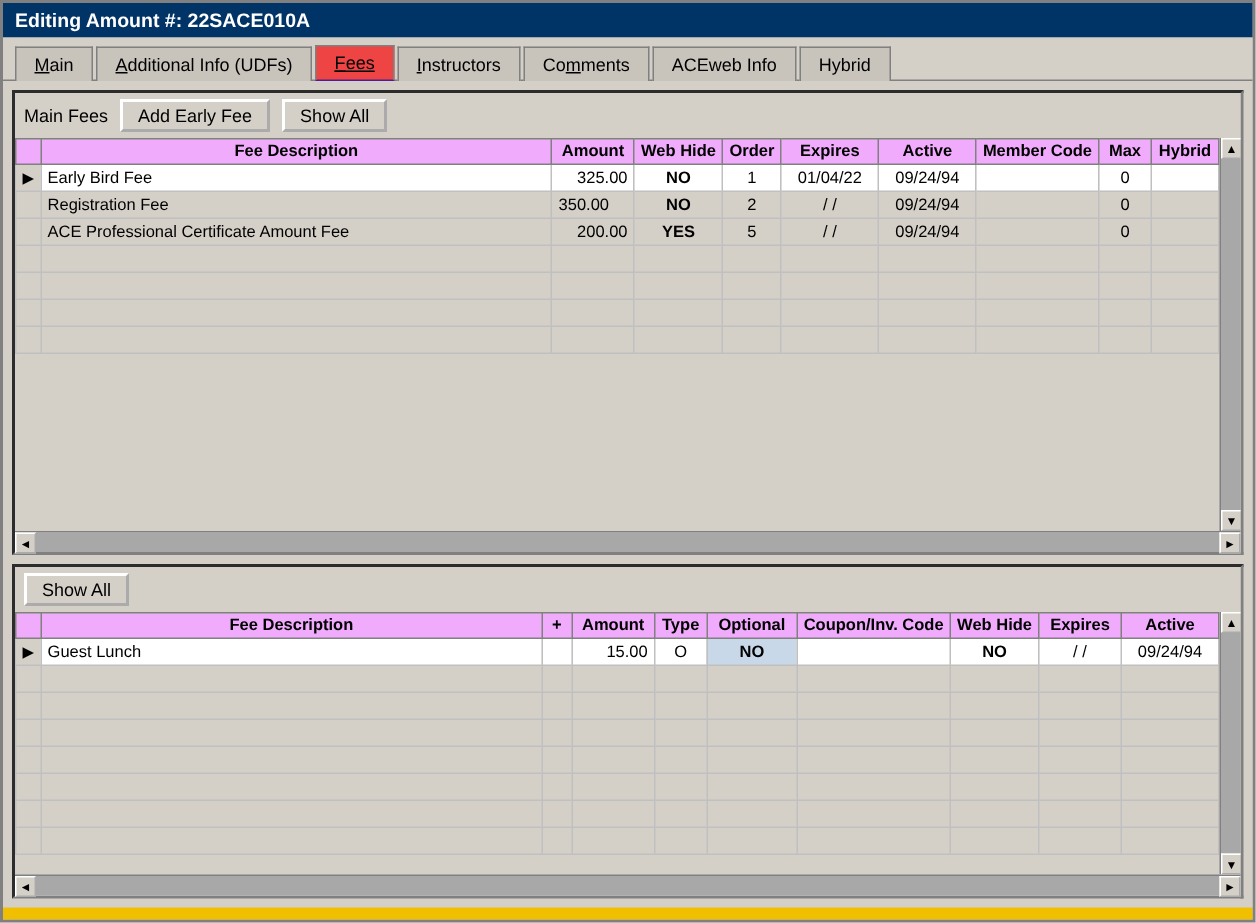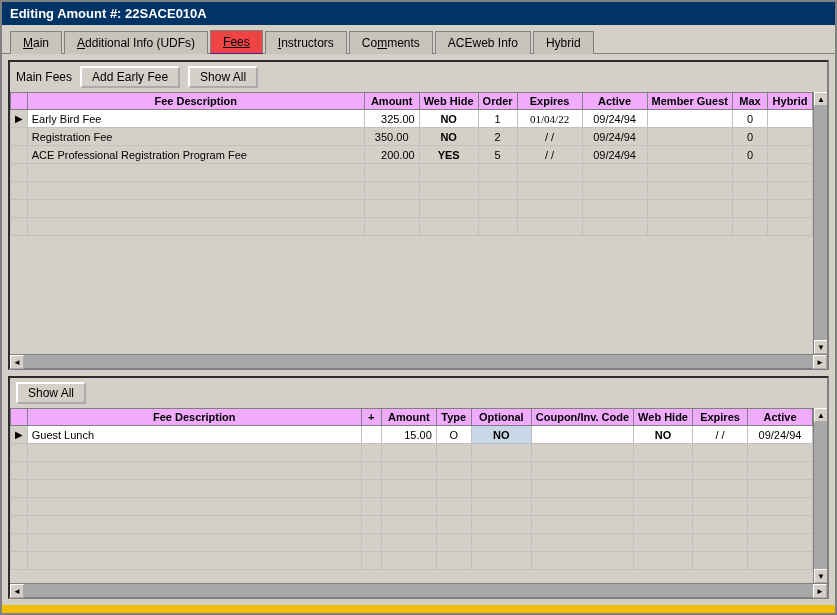--- a/index.html
+++ b/index.html
@@ -222,53 +222,53 @@
           <table class="main-table">
             <thead>
               <tr>
                 <th style="width:14px"></th>
                 <th>Fee Description</th>
                 <th>Amount</th>
                 <th>Web Hide</th>
                 <th>Order</th>
                 <th>Expires</th>
                 <th>Active</th>
-                <th>Member Guest</th>
+                <th>Member Code</th>
                 <th>Max</th>
                 <th>Hybrid</th>
               </tr>
             </thead>
             <tbody id="main-fees-tbody">
             <tr style="background: white;">
                   <td style="width: 14px; text-align: center; background: rgb(212, 208, 200); font-size: 10px;">▶</td>
                   <td style="text-align: left;">Early Bird Fee</td>
                   <td style="text-align: right; width: 55px;">325.00</td>
                   <td style="text-align: center; width: 55px; font-weight: bold;">NO</td>
                   <td style="text-align: center; width: 35px;">1</td>
-                  <td style="text-align: center; width: 65px; font-family: Liberation Serif, serif;">01/04/22</td>
+                  <td style="text-align: center; width: 65px;">01/04/22</td>
                   <td style="text-align: center; width: 65px;">09/24/94</td>
                   <td style="text-align: left; width: 80px;"></td>
                   <td style="text-align: center; width: 35px;">0</td>
                   <td style="text-align: center; width: 45px;"></td>
                 </tr>
                 <tr>
                   <td style="width: 14px; text-align: center; background: rgb(212, 208, 200); font-size: 10px;"></td>
                   <td style="text-align: left;">Registration Fee</td>
-                  <td style="text-align: center; width: 55px;">350.00</td>
+                  <td style="text-align: left; width: 55px;">350.00</td>
                   <td style="text-align: center; width: 55px; font-weight: bold;">NO</td>
                   <td style="text-align: center; width: 35px;">2</td>
                   <td style="text-align: center; width: 65px;">/ /</td>
                   <td style="text-align: center; width: 65px;">09/24/94</td>
                   <td style="text-align: left; width: 80px;"></td>
                   <td style="text-align: center; width: 35px;">0</td>
                   <td style="text-align: center; width: 45px;"></td>
                 </tr>
                 <tr>
                   <td style="width: 14px; text-align: center; background: rgb(212, 208, 200); font-size: 10px;"></td>
-                  <td style="text-align: left;">ACE Professional Registration Program Fee</td>
+                  <td style="text-align: left;">ACE Professional Certificate Amount Fee</td>
                   <td style="text-align: right; width: 55px;">200.00</td>
                   <td style="text-align: center; width: 55px; font-weight: bold;">YES</td>
                   <td style="text-align: center; width: 35px;">5</td>
                   <td style="text-align: center; width: 65px;">/ /</td>
                   <td style="text-align: center; width: 65px;">09/24/94</td>
                   <td style="text-align: left; width: 80px;"></td>
                   <td style="text-align: center; width: 35px;">0</td>
                   <td style="text-align: center; width: 45px;"></td>
                 </tr>
                 <tr>

